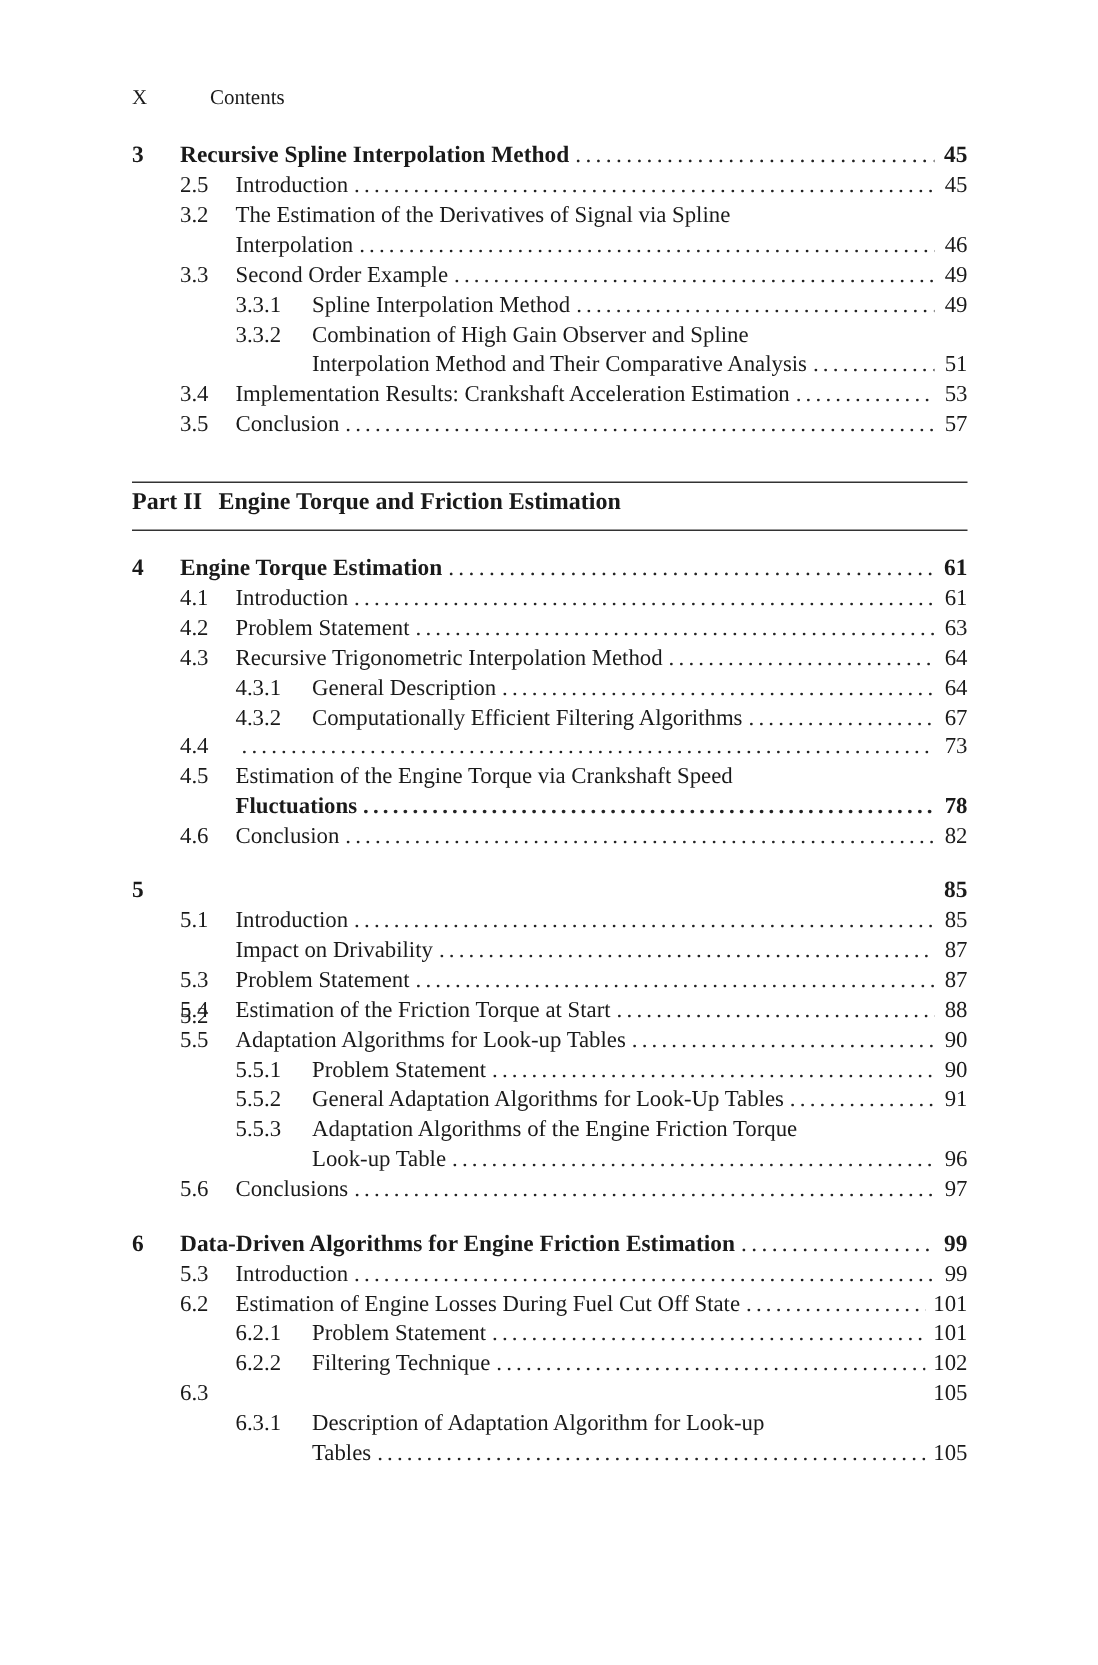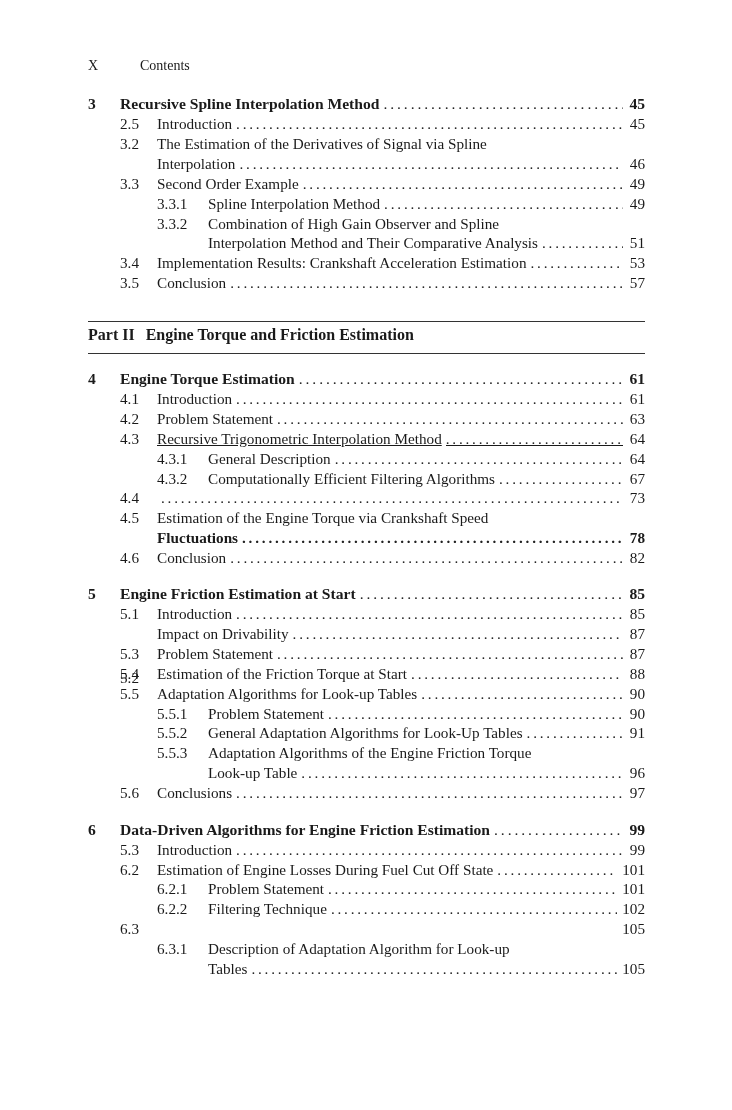--- a/index.html
+++ b/index.html
@@ -128,21 +128,21 @@
       <div class="line" style="top: 409px;">
         <span class="num" style="left: 120px;">4.2</span>
         <span class="txt" style="left: 157px; width: 468px;">
           <span class="label">Problem Statement</span>
           <span class="leader"></span>
         </span>
         <span class="page-no">63</span>
       </div>
       <div class="line" style="top: 429px;">
         <span class="num" style="left: 120px;">4.3</span>
-        <span class="txt" style="left: 157px; width: 468px; text-decoration: underline;">
+        <span class="txt" style="left: 157px; width: 468px;">
           <span class="label">Recursive Trigonometric Interpolation Method</span>
           <span class="leader"></span>
         </span>
         <span class="page-no">64</span>
       </div>
       <div class="line" style="top: 449px;">
         <span class="num" style="left: 157px;">4.3.1</span>
         <span class="txt" style="left: 208px; width: 417px;">
           <span class="label">General Description</span>
           <span class="leader"></span>
@@ -181,24 +181,20 @@
       <div class="line" style="top: 548px;">
         <span class="num" style="left: 120px;">4.6</span>
         <span class="txt" style="left: 157px; width: 468px;">
           <span class="label">Conclusion</span>
           <span class="leader"></span>
         </span>
         <span class="page-no">82</span>
       </div>
       <div class="line chapter" style="top: 584px;">
         <span class="num" style="left: 88px;">5</span>
-        <span class="txt" style="left: 120px; width: 505px;">
-          <span class="label">Engine Friction Estimation at Start</span>
-          <span class="leader"></span>
-        </span>
         <span class="page-no">85</span>
       </div>
       <div class="line" style="top: 604px;">
         <span class="num" style="left: 120px;">5.1</span>
         <span class="txt" style="left: 157px; width: 468px;">
           <span class="label">Introduction</span>
           <span class="leader"></span>
         </span>
         <span class="page-no">85</span>
       </div>

